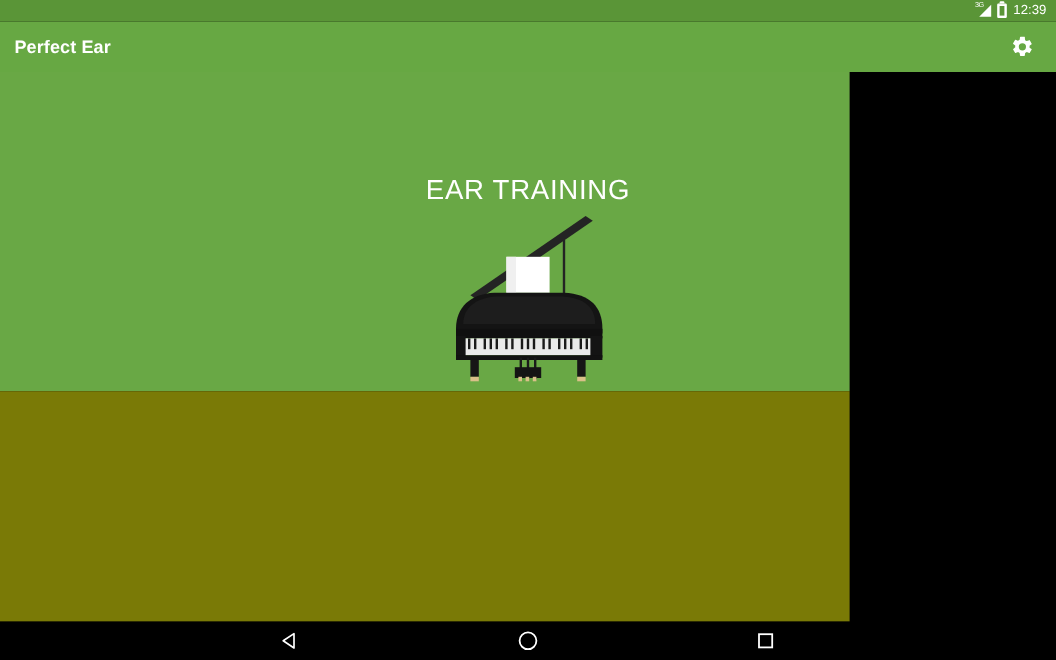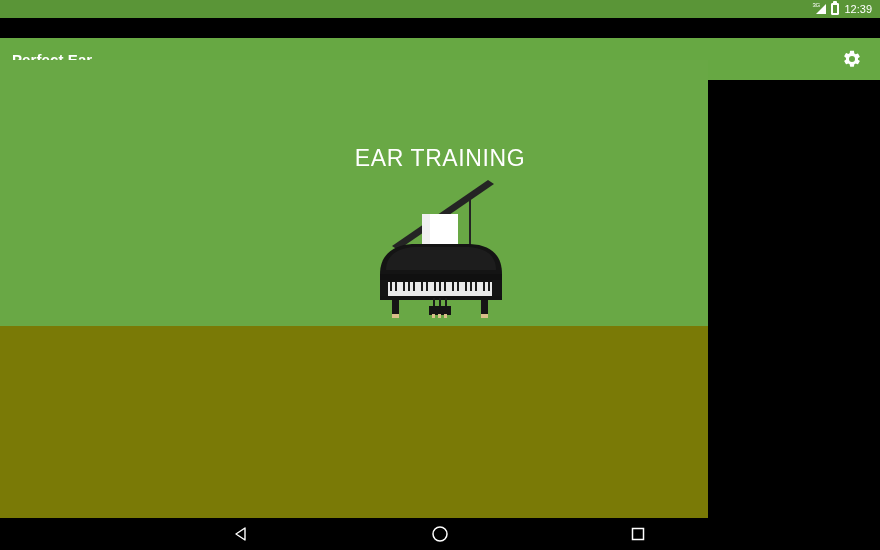--- a/index.html
+++ b/index.html
@@ -44,21 +44,20 @@
     background:#5a9537;
   }
   .clock{ font-size:11px; color:#ffffff; line-height:12px; }
 
   
   .app-bar{
     position:absolute; top:18px; left:0; width:880px; height:42px;
     background:#67a843;
     display:flex; align-items:center; justify-content:space-between;
     padding:0 14px 0 12px;
-    margin-top:20px;
   }
   .app-title{ font-size:15px; color:#ffffff; font-weight:bold; letter-spacing:0.1px; }
   .gear-btn{ width:28px; height:28px; display:flex; align-items:center; justify-content:center; cursor:pointer; }
 
   
   .card{ position:absolute; left:0; width:708px; overflow:hidden; }
   .card-ear{ top:60px; height:266px; background:#69a845; }
   .card-rhythm{ top:326px; height:192px; background:#7a7a06; }
   .card-title{
     position:absolute; left:0; width:880px; text-align:center;

